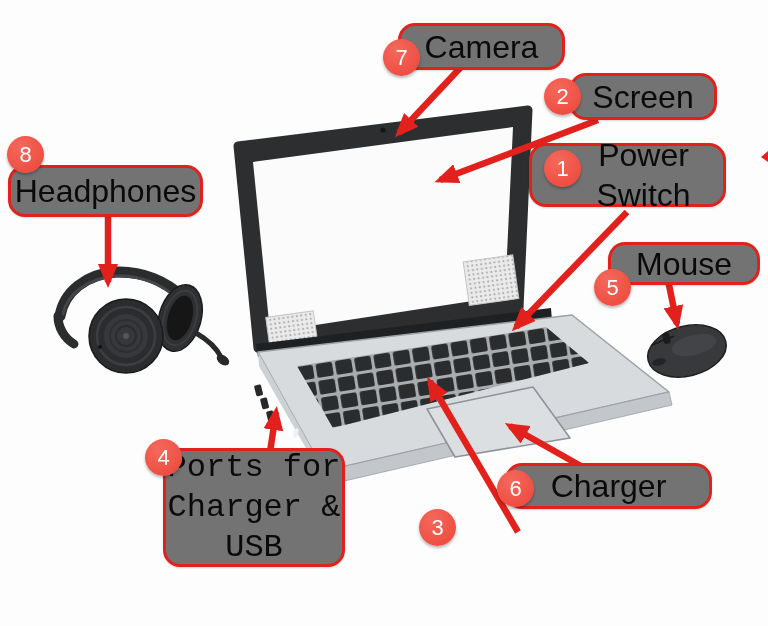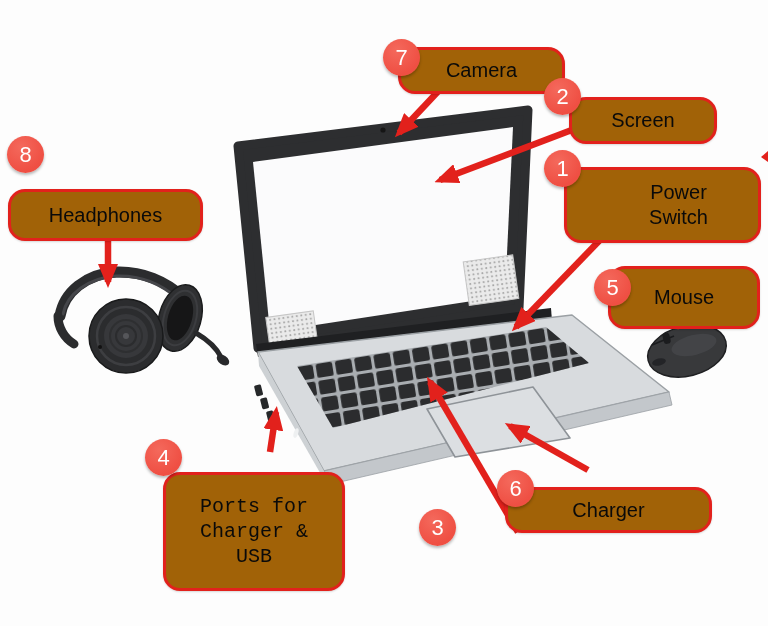--- a/index.html
+++ b/index.html
@@ -4,36 +4,36 @@
 <style>
   html,body { margin:0; padding:0; background:#ffffff; }
   .stage {
     position:relative; width:768px; height:626px; overflow:hidden;
     background:#fdfdfd;
     font-family:"Liberation Sans", sans-serif;
   }
   .illus { position:absolute; left:0; top:0; z-index:1; }
   .label {
     position:absolute; z-index:2; box-sizing:border-box;
-    background:#a16207; border:3.5px solid #e2211c; border-radius:17px;
+    background:#737373; border:3.5px solid #e2211c; border-radius:17px;
     display:flex; align-items:center; justify-content:center;
-    text-align:center; color:#0a0a0a; font-size:20px; line-height:1.25;
-    white-space:pre-line; box-shadow:0 1px 2px rgba(0,0,0,0.15);margin-top:24px;
+    text-align:center; color:#0a0a0a; font-size:32px; line-height:1.25;
+    white-space:pre-line; box-shadow:0 1px 2px rgba(0,0,0,0.15);
   }
   .badge {
     position:absolute; z-index:3; width:37px; height:37px; border-radius:50%;
     background:radial-gradient(circle at 38% 30%, #f4695c 0%, #ef4f43 70%);
     color:#ffffff; font-size:22px; display:flex; align-items:center;
     justify-content:center; box-shadow:0 2px 3px rgba(0,0,0,0.28);
   }
   
   .lbl-camera     { left:398px; top:23px;  width:167px; height:47px; }
   .lbl-screen     { left:569px; top:73px;  width:148px; height:47px; }
-  .lbl-power      { left:564px; top:143px; width:197px; height:76px;padding-left:32px; }
-  .lbl-mouse      { left:608px; top:242px; width:152px; height:63px; }
+  .lbl-power      { left:529px; top:143px; width:197px; height:64px;padding-left:32px; }
+  .lbl-mouse      { left:608px; top:242px; width:152px; height:43px; }
   .lbl-headphones { left:8px;   top:165px; width:195px; height:52px; }
   .lbl-ports      { left:163px; top:448px; width:182px; height:119px;font-family:Liberation Mono, monospace; }
   .lbl-trackpad   { left:505px; top:463px; width:207px; height:46px; }
   .lbl-keyboard   { left:445px; top:524px; width:151px; height:46px; }
   .bdg-7 { left:383px; top:39px;  }
   .bdg-2 { left:544px; top:78px;  }
   .bdg-1 { left:544px; top:150px; }
   .bdg-5 { left:594px; top:269px; }
   .bdg-8 { left:7px;   top:136px; }
   .bdg-4 { left:145px; top:439px; }

